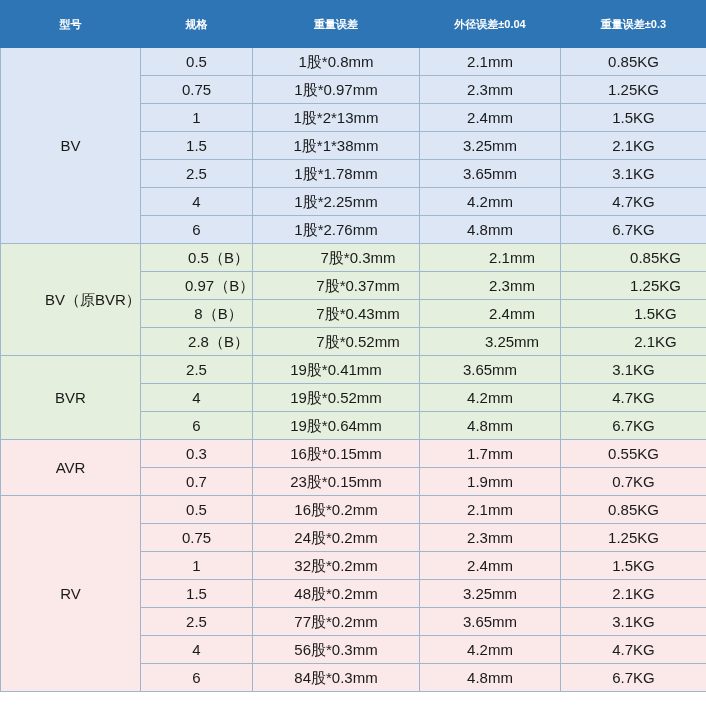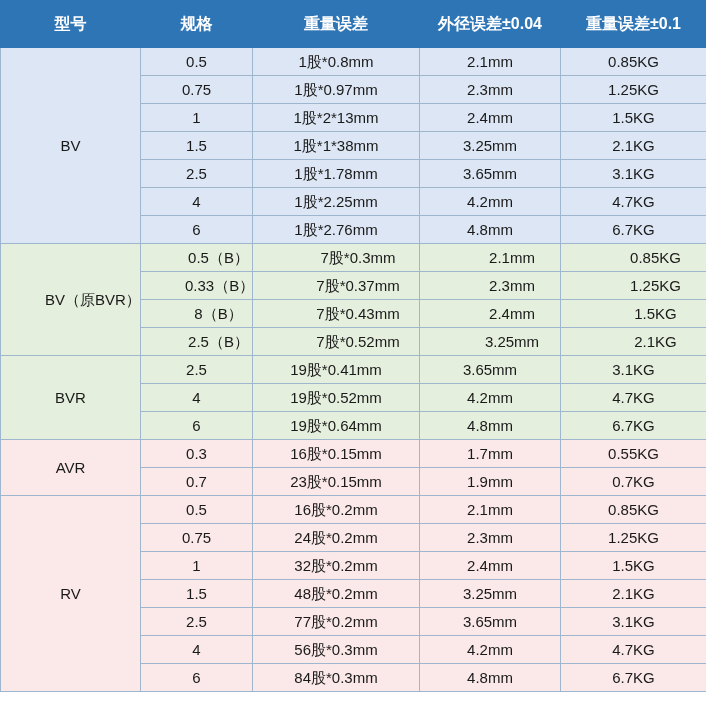--- a/index.html
+++ b/index.html
@@ -39,21 +39,21 @@
     height: 27px;
     line-height: 27px;
     white-space: nowrap;
   }
   table.spec thead th {
     background: #2e75b6;
     color: #ffffff;
     font-weight: bold;
     height: 46px;
     line-height: 46px;
-    font-size: 16px;
+    font-size: 11px;
     border: 1px solid #2e75b6;
     text-align: center;
   }
   
   tr.g-bv td { background: #dce6f4; }
   tr.g-bvr_old td { background: #e5efdd; padding-left: 44px; }
   tr.g-bvr td { background: #e5efdd; }
   tr.g-avr td { background: #fbe8e9; }
   tr.g-rv td { background: #fbe8e9; }
 
@@ -76,21 +76,21 @@
         <col class="c2">
         <col class="c3">
         <col class="c4">
     </colgroup>
     <thead>
       <tr>
         <th>型号</th>
         <th>规格</th>
         <th>重量误差</th>
         <th>外径误差±0.04</th>
-        <th>重量误差±0.1</th>
+        <th>重量误差±0.3</th>
       </tr>
     </thead>
     <tbody id="tbody">
         <tr class="g-bv">
           <td rowspan="7" class="typecell">BV</td>
           <td>0.5</td>
           <td>1股*0.8mm</td>
           <td>2.1mm</td>
           <td>0.85KG</td>
         </tr>
@@ -131,33 +131,33 @@
           <td>6.7KG</td>
         </tr>
         <tr class="g-bvr_old">
           <td rowspan="4" class="typecell small-type">BV（原BVR）</td>
           <td>0.5（B）</td>
           <td>7股*0.3mm</td>
           <td>2.1mm</td>
           <td>0.85KG</td>
         </tr>
         <tr class="g-bvr_old">
-          <td>0.33（B）</td>
+          <td>0.97（B）</td>
           <td>7股*0.37mm</td>
           <td>2.3mm</td>
           <td>1.25KG</td>
         </tr>
         <tr class="g-bvr_old">
           <td>8（B）</td>
           <td>7股*0.43mm</td>
           <td>2.4mm</td>
           <td>1.5KG</td>
         </tr>
         <tr class="g-bvr_old">
-          <td>2.5（B）</td>
+          <td>2.8（B）</td>
           <td>7股*0.52mm</td>
           <td>3.25mm</td>
           <td>2.1KG</td>
         </tr>
         <tr class="g-bvr">
           <td rowspan="3" class="typecell">BVR</td>
           <td>2.5</td>
           <td>19股*0.41mm</td>
           <td>3.65mm</td>
           <td>3.1KG</td>

